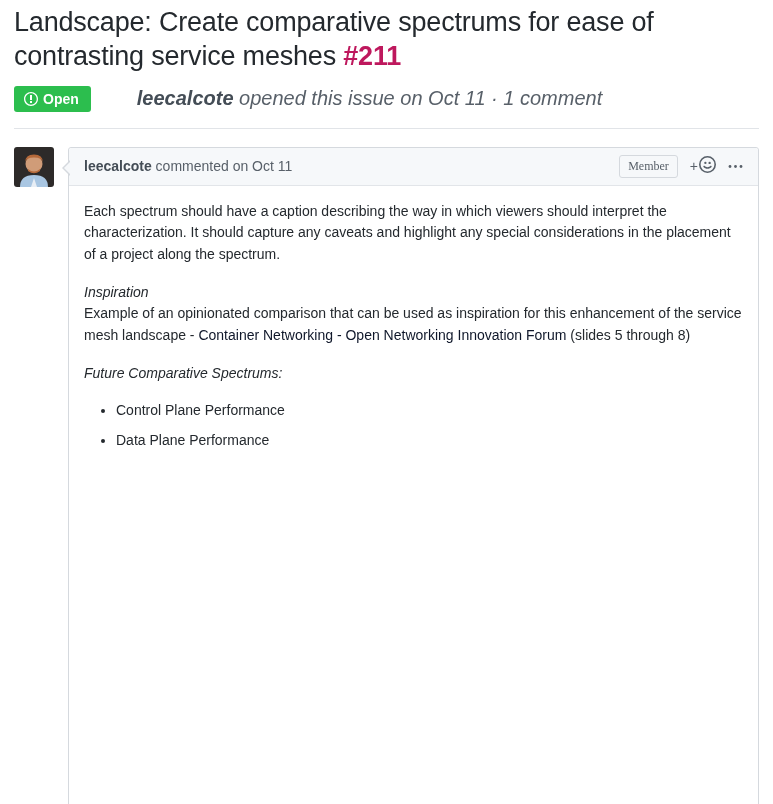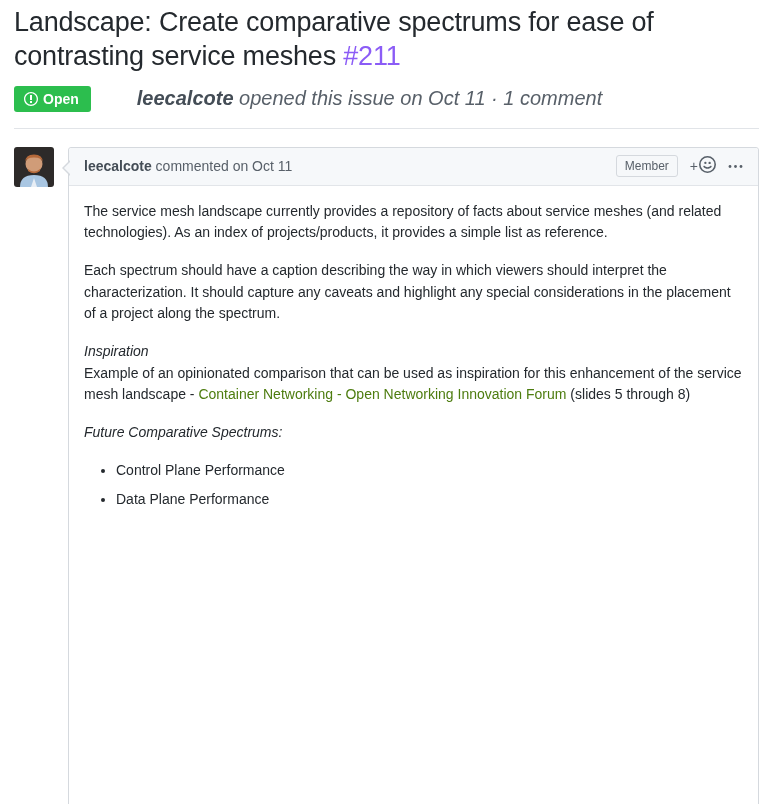--- a/index.html
+++ b/index.html
@@ -13,21 +13,21 @@
 
   
   .issue-title {
     font-size: 27px;
     font-weight: 400;
     line-height: 1.25;
     color: #24292e;
     margin-bottom: 12px;
     letter-spacing: -0.2px;
   }
-  .issue-number { color: #8b5cf6; font-weight: 400; }
+  .issue-number { color: #be185d; font-weight: 700; }
 
   .issue-meta-row {
     display: flex;
     align-items: center;
     padding-bottom: 16px;
     border-bottom: 1px solid #e1e4e8;
     margin-bottom: 18px;
     gap: 36px;
   }
   .state-badge {
@@ -101,21 +101,21 @@
   .comment-header .author { font-weight: 700; color: #444d56; cursor: pointer; }
   .comment-header .header-text { flex: 1; white-space: nowrap; overflow: hidden; }
   .header-actions { display: flex; align-items: center; gap: 12px; }
   .member-badge {
     font-size: 12px;
     color: #586069;
     border: 1px solid #d5d9de;
     border-radius: 3px;
     padding: 3px 8px;
     background: transparent;
-    font-family: Liberation Sans, sans-serif;
+    font-family: Liberation Serif, serif;
     cursor: default;
   }
   .reaction-btn, .kebab-btn {
     background: none; border: none; cursor: pointer;
     display: inline-flex; align-items: center;
     color: #586069; padding: 0;
   }
   .reaction-btn .plus { font-size: 14px; color: #586069; margin-right: 1px; }
 
   
@@ -126,21 +126,21 @@
     color: #24292e;
   }
   .comment-body p { margin-bottom: 16px; max-width: 680px; }
   .comment-body ul {
     margin: 0 0 16px 0;
     padding-left: 32px;
   }
   .comment-body li { margin-bottom: 8px; }
   .comment-body li:last-child { margin-bottom: 0; }
   .em { font-style: italic; }
-  a.link { color: #4d7c0f; text-decoration: none; cursor: pointer; }
+  a.link { color: #0f172a; text-decoration: none; cursor: pointer; }
 </style>
 </head>
 <body>
 
 <div class="container">
 
   <h1 class="issue-title"><span>Landscape: Create comparative spectrums for ease of contrasting service meshes</span> <span class="issue-number">#211</span></h1>
 
   <div class="issue-meta-row">
     <span class="state-badge">
@@ -191,21 +191,20 @@
             <svg width="15" height="5" viewBox="0 0 15 5" fill="#586069">
               <circle cx="2" cy="2.5" r="1.4"></circle>
                 <circle cx="7.5" cy="2.5" r="1.4"></circle>
                 <circle cx="13" cy="2.5" r="1.4"></circle>
             </svg>
           </button>
         </span>
       </div>
 
       <div class="comment-body">
-        <p>The service mesh landscape currently provides a repository of facts about service meshes (and related technologies). As an index of projects/products, it provides a simple list as reference.</p>
 
 
         <p>Each spectrum should have a caption describing the way in which viewers should interpret the characterization. It should capture any caveats and highlight any special considerations in the placement of a project along the spectrum.</p>
 
         <p><span class="em">Inspiration</span><br>
           <span>Example of an opinionated comparison that can be used as inspiration for this enhancement of the service mesh landscape - </span><a class="link">Container Networking - Open Networking Innovation Forum</a><span> (slides 5 through 8)</span>
         </p>
 
         <p class="em">Future Comparative Spectrums:</p>
 

